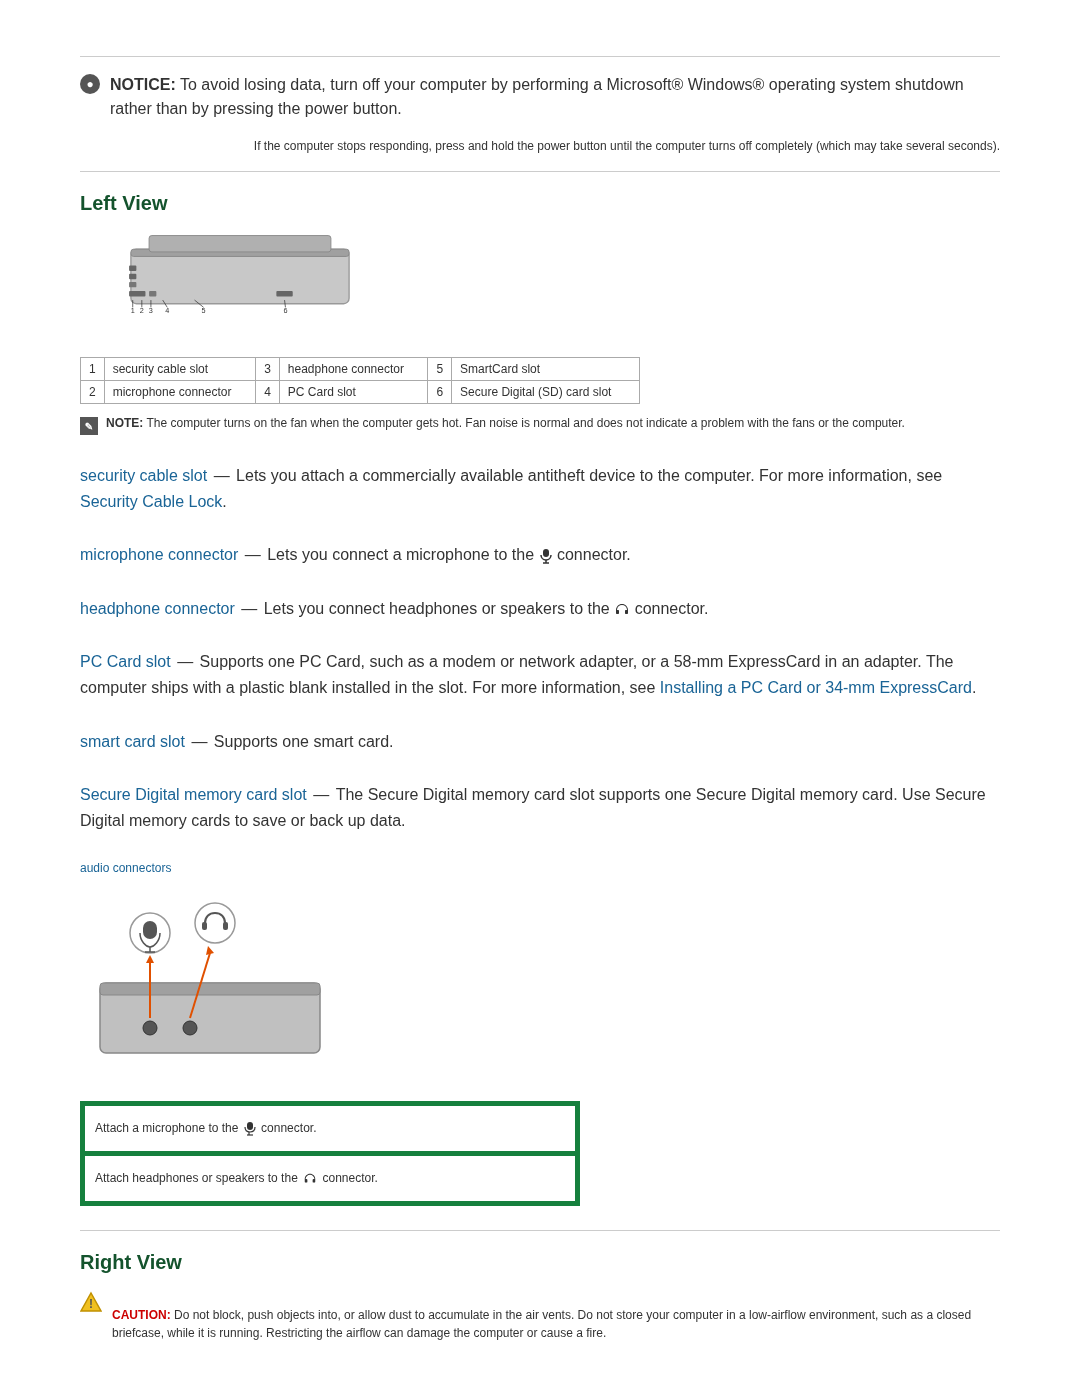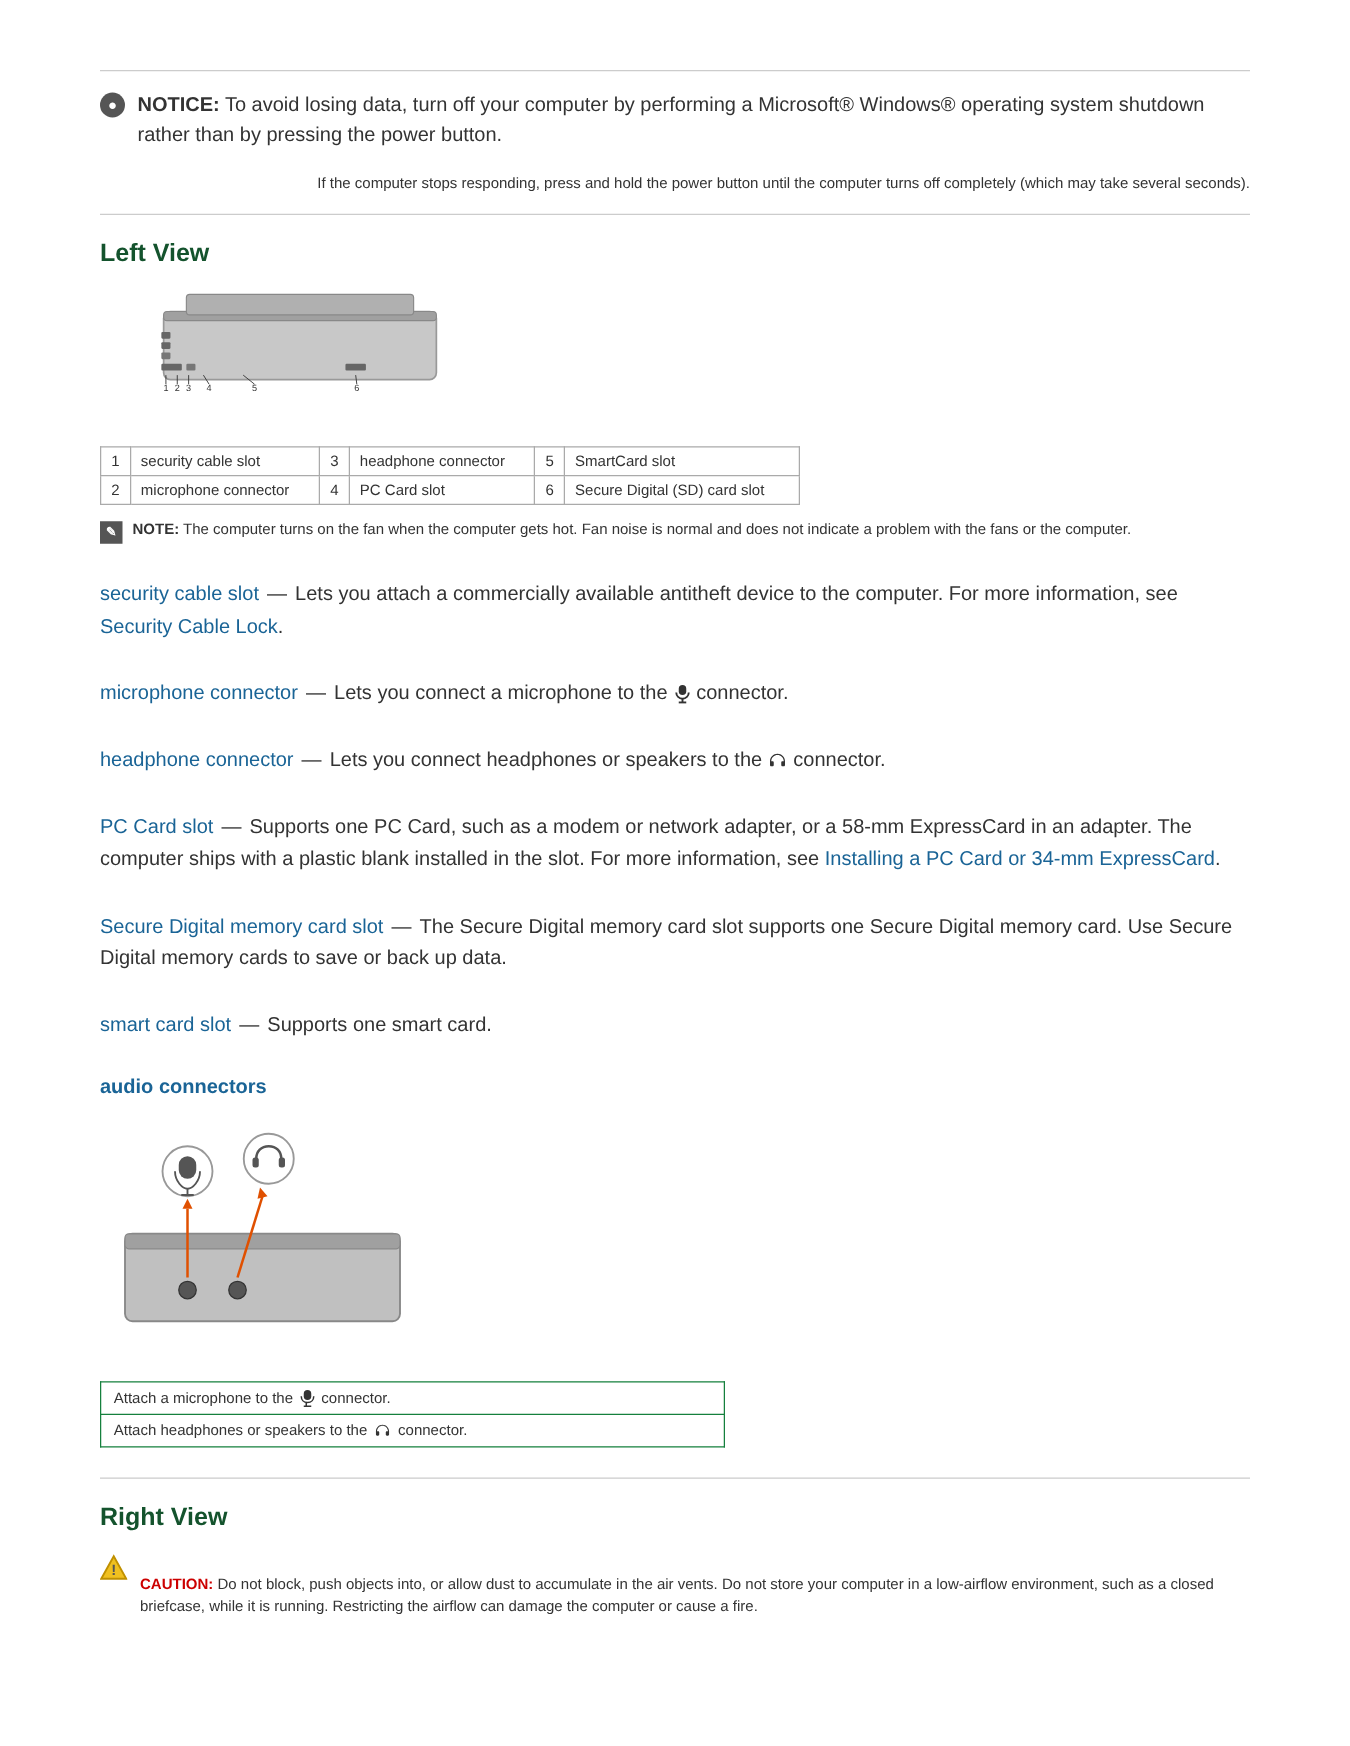--- a/index.html
+++ b/index.html
@@ -136,41 +136,40 @@
       color: #1a6496;
       font-weight: normal;
     }
 
     .em-dash {
       margin: 0 2px;
     }
 
     .audio-connectors-label {
       color: #1a6496;
-      font-size: 16px;
+      font-size: 12px;
       margin: 12px 0 8px 0;
-      font-weight: bold;
     }
 
     .audio-diagram {
       position: relative;
       width: 280px;
       height: 200px;
     }
 
     .audio-table {
       border-collapse: collapse;
       width: 500px;
       margin: 8px 0;
       font-size: 12px;
     }
 
     .audio-table td {
-      border: 1px solid #15803d;
-      padding: 5px 10px;
+      border: 5px solid #15803d;
+      padding: 15px 10px;
     }
 
     .caution-box {
       display: flex;
       align-items: flex-start;
       gap: 10px;
       margin: 12px 0;
     }
 
     .caution-icon {
@@ -302,29 +301,29 @@
   </div>
 
   <div class="section-description">
     <span class="term-name">PC Card slot</span>
     <span class="em-dash"> — </span>
     <span>Supports one PC Card, such as a modem or network adapter, or a 58-mm ExpressCard in an adapter. The computer ships with a plastic blank installed in the slot. For more information, see </span>
     <a class="term-link" href="#">Installing a PC Card or 34-mm ExpressCard</a><span>.</span>
   </div>
 
   <div class="section-description">
+    <span class="term-name">smart card slot</span>
+    <span class="em-dash"> — </span>
+    <span>Supports one smart card.</span>
+  </div>
+
+  <div class="section-description">
     <span class="term-name">Secure Digital memory card slot</span>
     <span class="em-dash"> — </span>
     <span>The Secure Digital memory card slot supports one Secure Digital memory card. Use Secure Digital memory cards to save or back up data.</span>
-  </div>
-
-  <div class="section-description">
-    <span class="term-name">smart card slot</span>
-    <span class="em-dash"> — </span>
-    <span>Supports one smart card.</span>
   </div>
 
   <div class="audio-connectors-label">audio connectors</div>
 
   <div class="audio-diagram" style="position:relative;width:280px;height:210px;">
     <svg width="280" height="210" viewBox="0 0 280 210" xmlns="http://www.w3.org/2000/svg">
 
       <rect x="20" y="100" width="220" height="70" rx="6" fill="#c0c0c0" stroke="#888" stroke-width="1.5"></rect>
       <rect x="20" y="100" width="220" height="12" rx="3" fill="#a0a0a0" stroke="#888" stroke-width="1"></rect>
 

